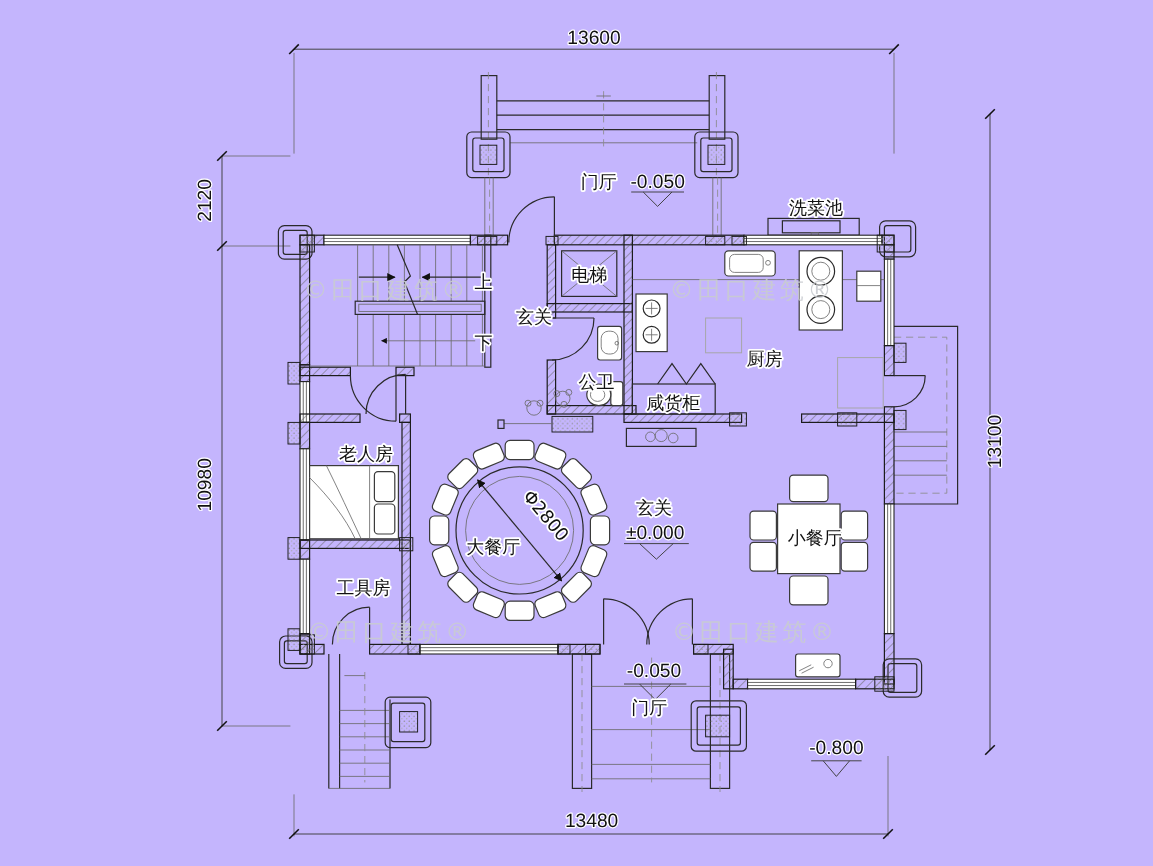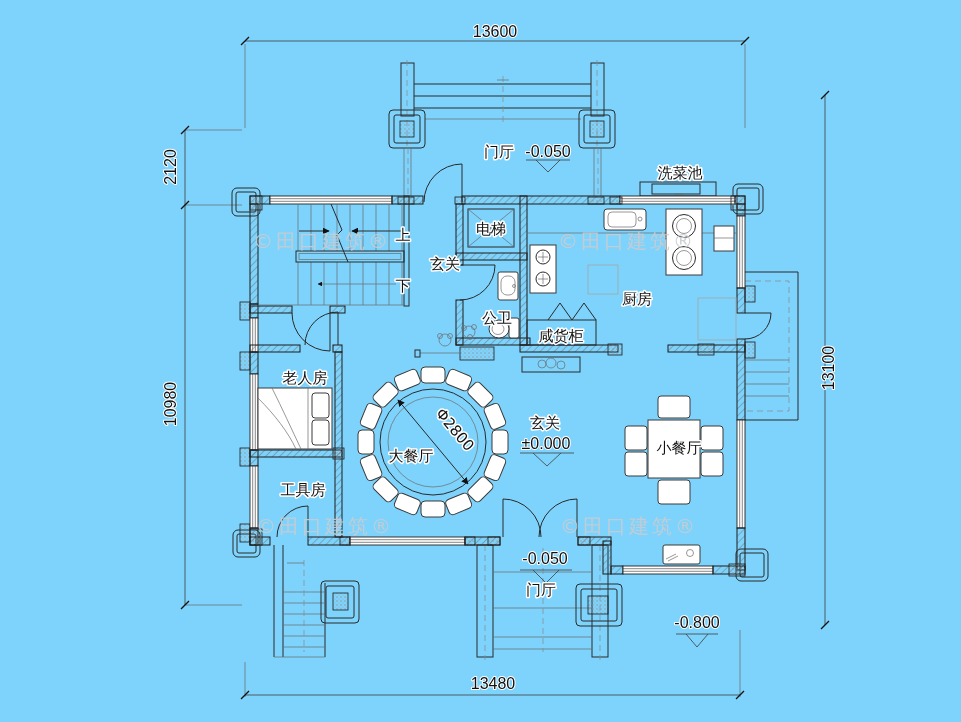--- a/index.html
+++ b/index.html
@@ -1,16 +1,16 @@
 <!DOCTYPE html>
 <html><head>
 <meta charset="utf-8">
 <style>
   html,body{margin:0;padding:0;background:#ffffff;}
-  #plan-wrap{position:relative;width:961px;height:722px;background:#7dd3fc;overflow:hidden;
+  #plan-wrap{position:relative;width:961px;height:722px;background:#c4b5fd;overflow:hidden;
              font-family:"DejaVu Sans",sans-serif;}
   svg{display:block;}
   .wall{fill:url(#hatch);stroke:#1c1c1c;stroke-width:1;}
   .core{fill:url(#dots);stroke:#1c1c1c;stroke-width:.8;}
   .tl{stroke:#2a2a2a;stroke-width:1;fill:none;}
   .tl2{stroke:#6b6b6b;stroke-width:.7;fill:none;}
   .dash{stroke:#8a8a8a;stroke-width:.7;fill:none;stroke-dasharray:6 4;}
   .fur{stroke:#3a3a3a;stroke-width:1;fill:#fff;}
   .furl{stroke:#a6a6a6;stroke-width:.8;fill:none;}
   .win{fill:#fff;stroke:#222;stroke-width:.9;}

